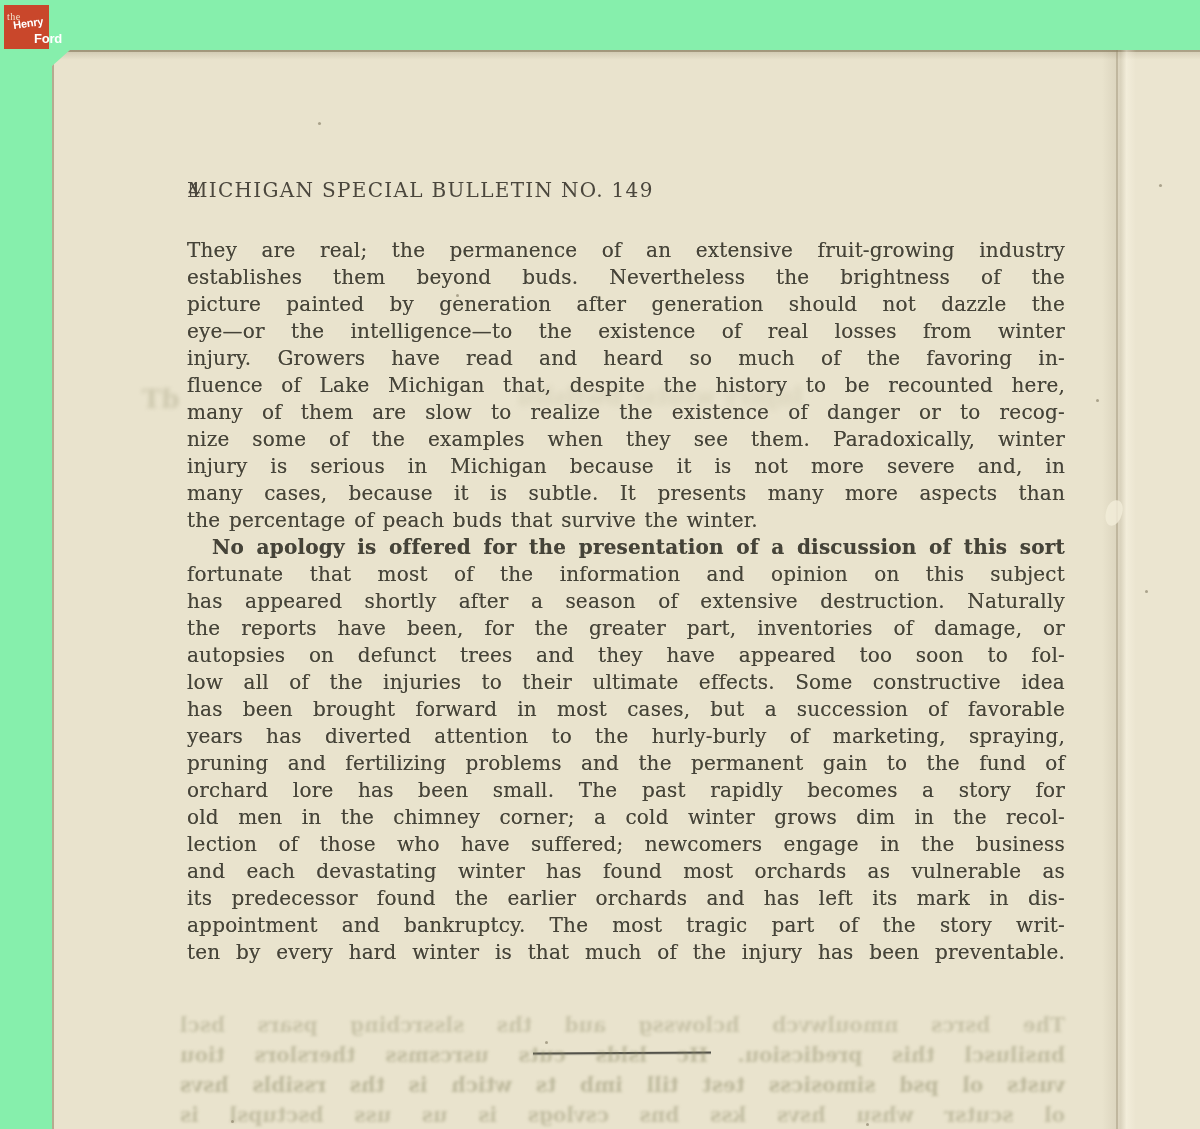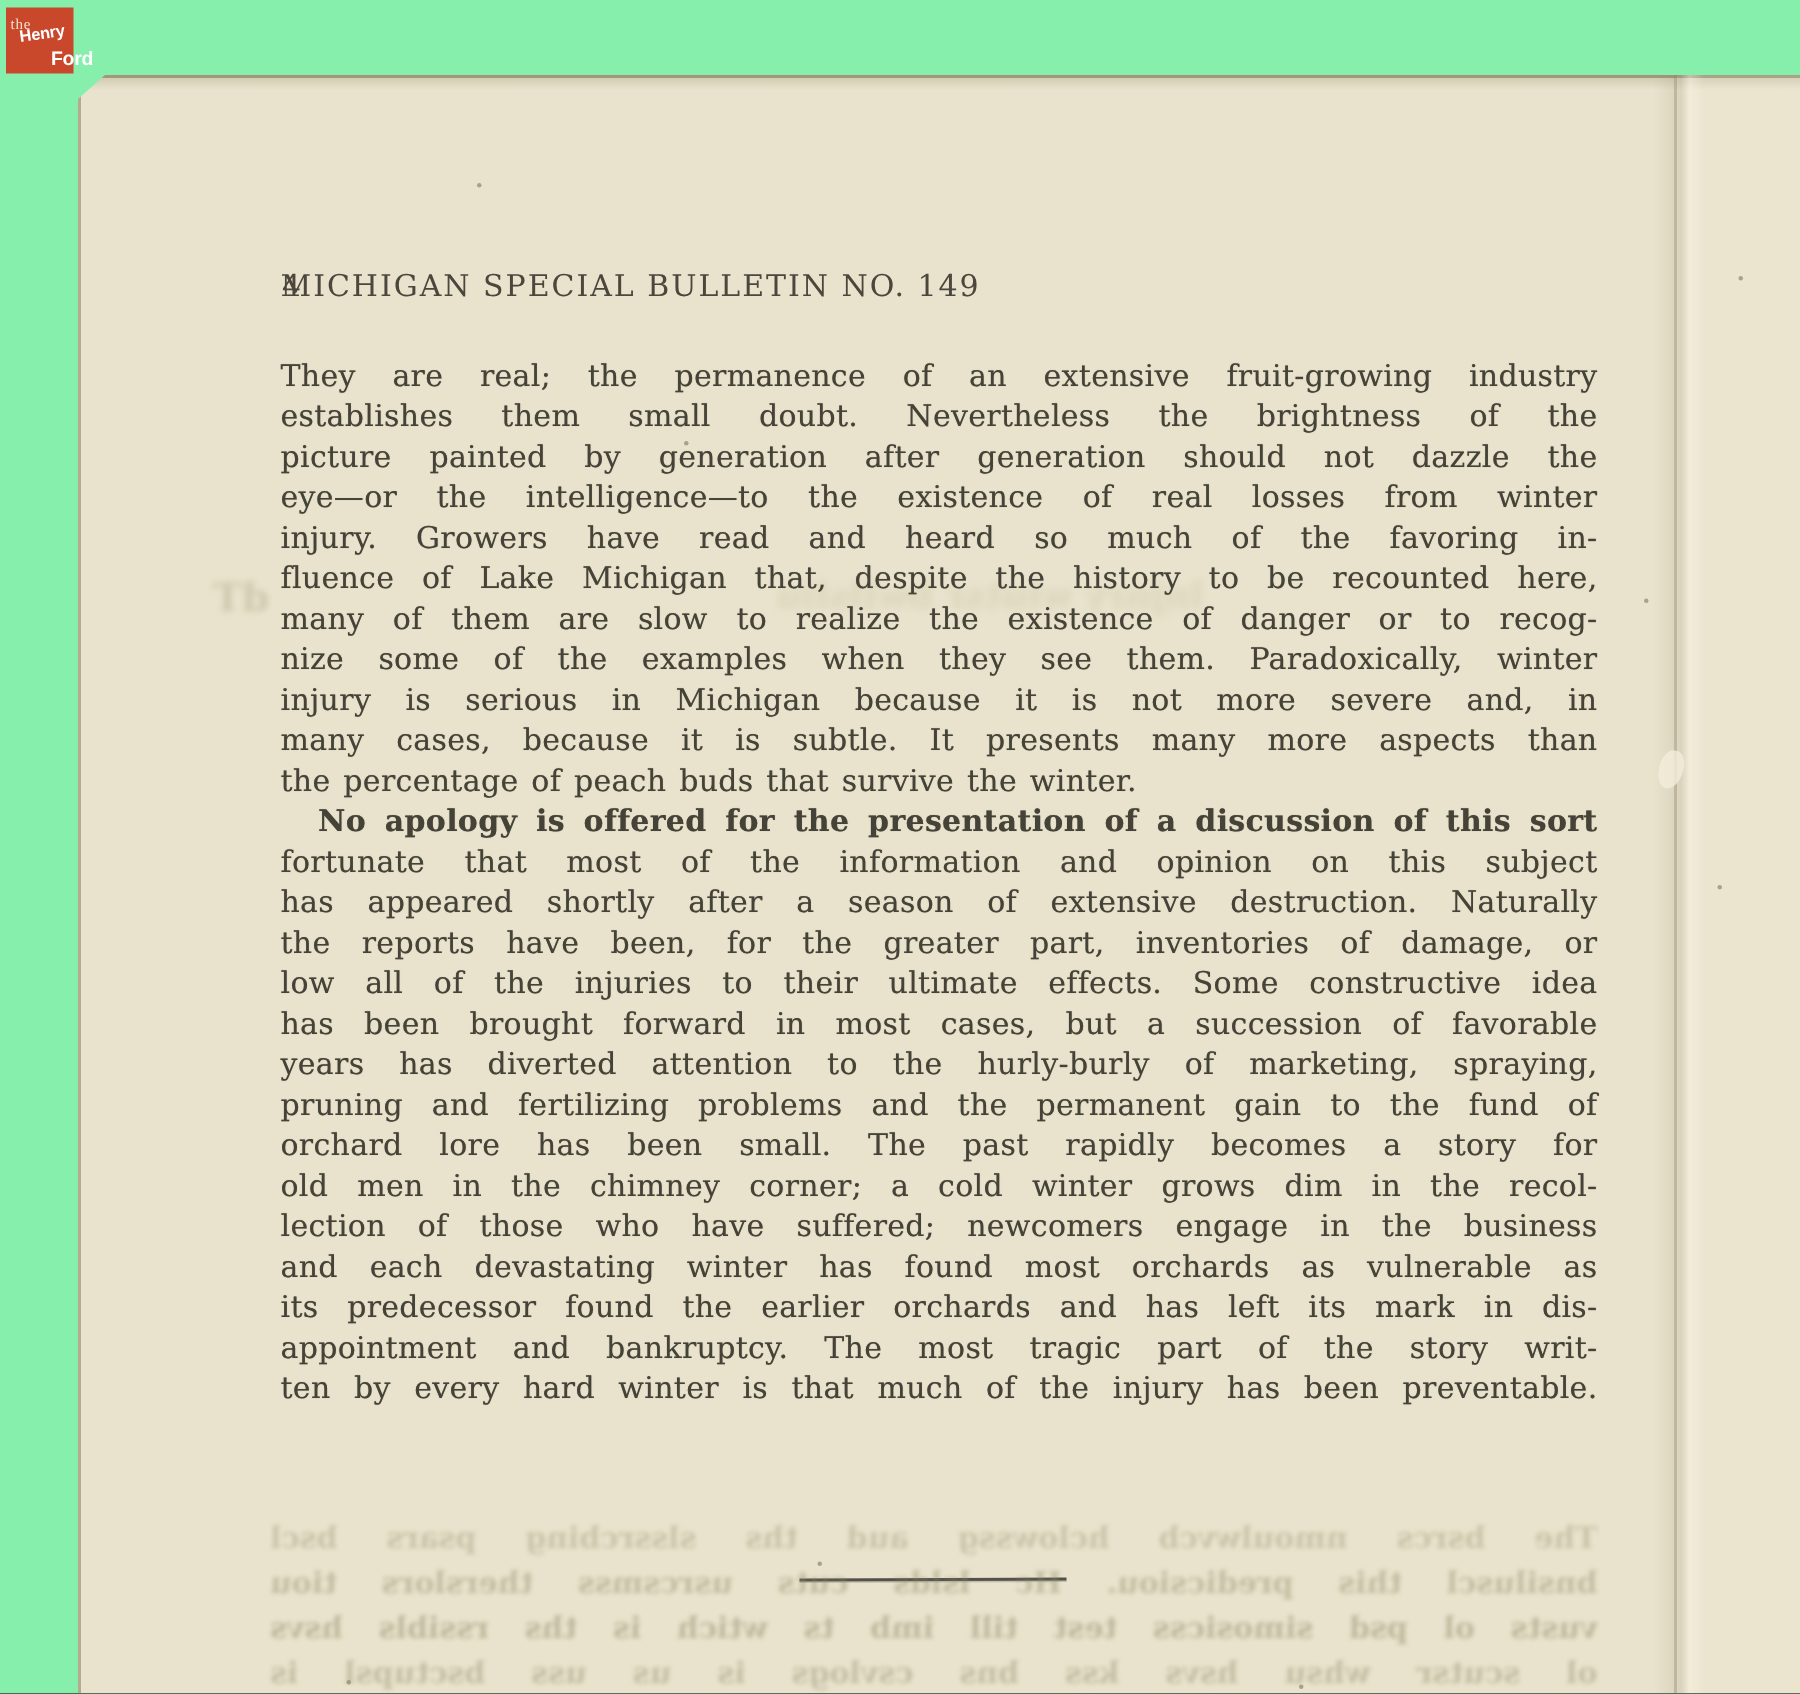--- a/index.html
+++ b/index.html
@@ -93,36 +93,37 @@
     <div class="ghost-mid-center">lnjnry wiutsr bwllsliu</div>
 
     <div class="content">
       <div class="header-row">
         <span class="page-num">4</span>
         <span class="header-title">MICHIGAN SPECIAL BULLETIN NO. 149</span>
       </div>
       <div class="body-text">
           <div>
             <div class="line">They are real; the permanence of an extensive fruit-growing industry</div>
-            <div class="line">establishes them small doubt.  Nevertheless the brightness of the</div>
+            <div class="line">establishes them beyond buds.  Nevertheless the brightness of the</div>
             <div class="line">picture painted by generation after generation should not dazzle the</div>
             <div class="line">eye—or the intelligence—to the existence of real losses from winter</div>
             <div class="line">injury.  Growers have read and heard so much of the favoring in-</div>
             <div class="line">fluence of Lake Michigan that, despite the history to be recounted here,</div>
             <div class="line">many of them are slow to realize the existence of danger or to recog-</div>
             <div class="line">nize some of the examples when they see them.  Paradoxically, winter</div>
             <div class="line">injury is serious in Michigan because it is not more severe and, in</div>
             <div class="line">many cases, because it is subtle.  It presents many more aspects than</div>
             <div class="line short">the percentage of peach buds that survive the winter.</div>
           </div>
           <div>
             <div class="line indent">No apology is offered for the presentation of a discussion of this sort</div>
             <div class="line">fortunate that most of the information and opinion on this subject</div>
             <div class="line">has appeared shortly after a season of extensive destruction. Naturally</div>
             <div class="line">the reports have been, for the greater part, inventories of damage, or</div>
+            <div class="line">autopsies on defunct trees and they have appeared too soon to fol-</div>
             <div class="line">low all of the injuries to their ultimate effects.  Some constructive idea</div>
             <div class="line">has been brought forward in most cases, but a succession of favorable</div>
             <div class="line">years has diverted attention to the hurly-burly of marketing, spraying,</div>
             <div class="line">pruning and fertilizing problems and the permanent gain to the fund of</div>
             <div class="line">orchard lore has been small.  The past rapidly becomes a story for</div>
             <div class="line">old men in the chimney corner; a cold winter grows dim in the recol-</div>
             <div class="line">lection of those who have suffered; newcomers engage in the business</div>
             <div class="line">and each devastating winter has found most orchards as vulnerable as</div>
             <div class="line">its predecessor found the earlier orchards and has left its mark in dis-</div>
             <div class="line">appointment and bankruptcy.  The most tragic part of the story writ-</div>

